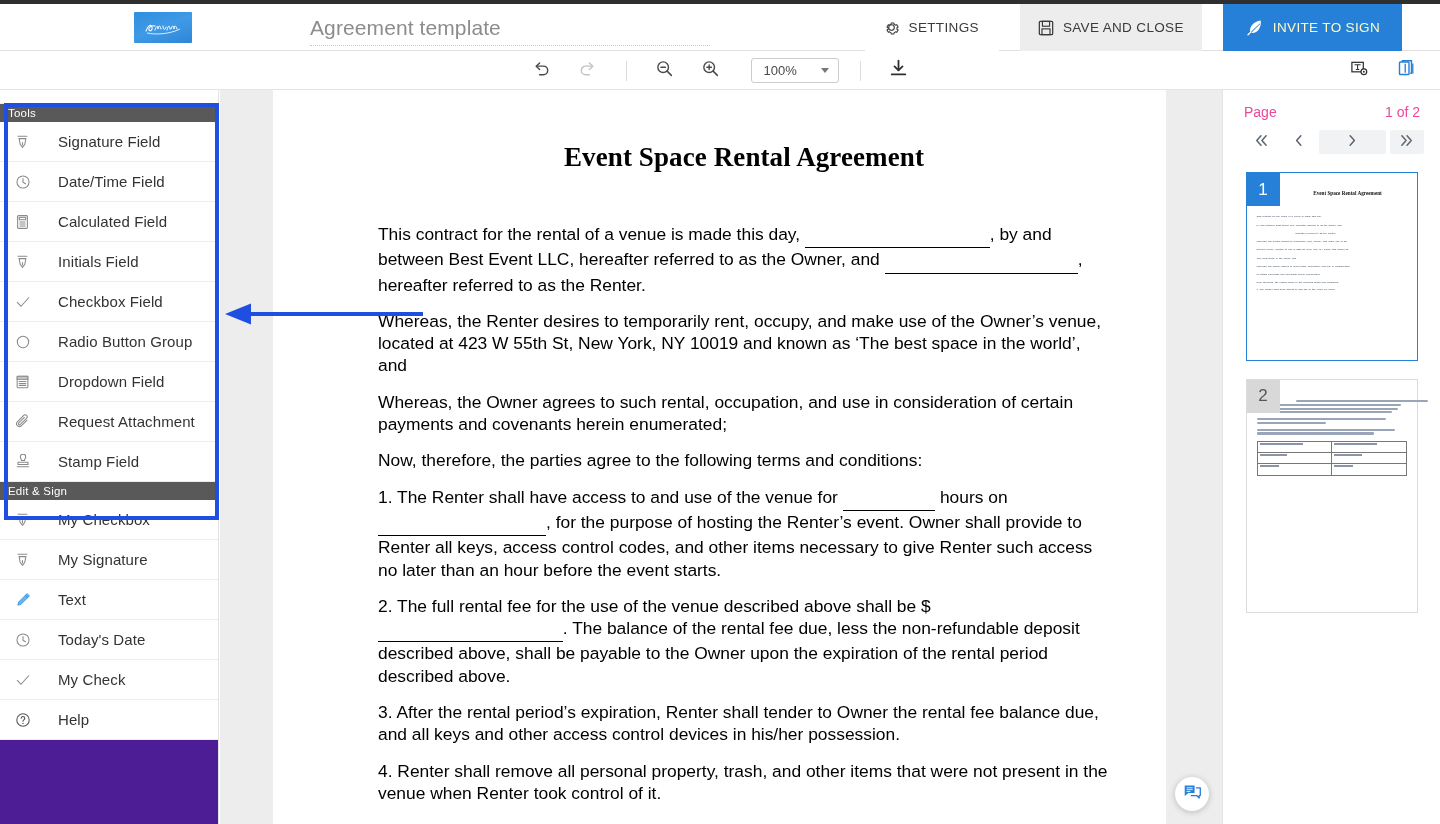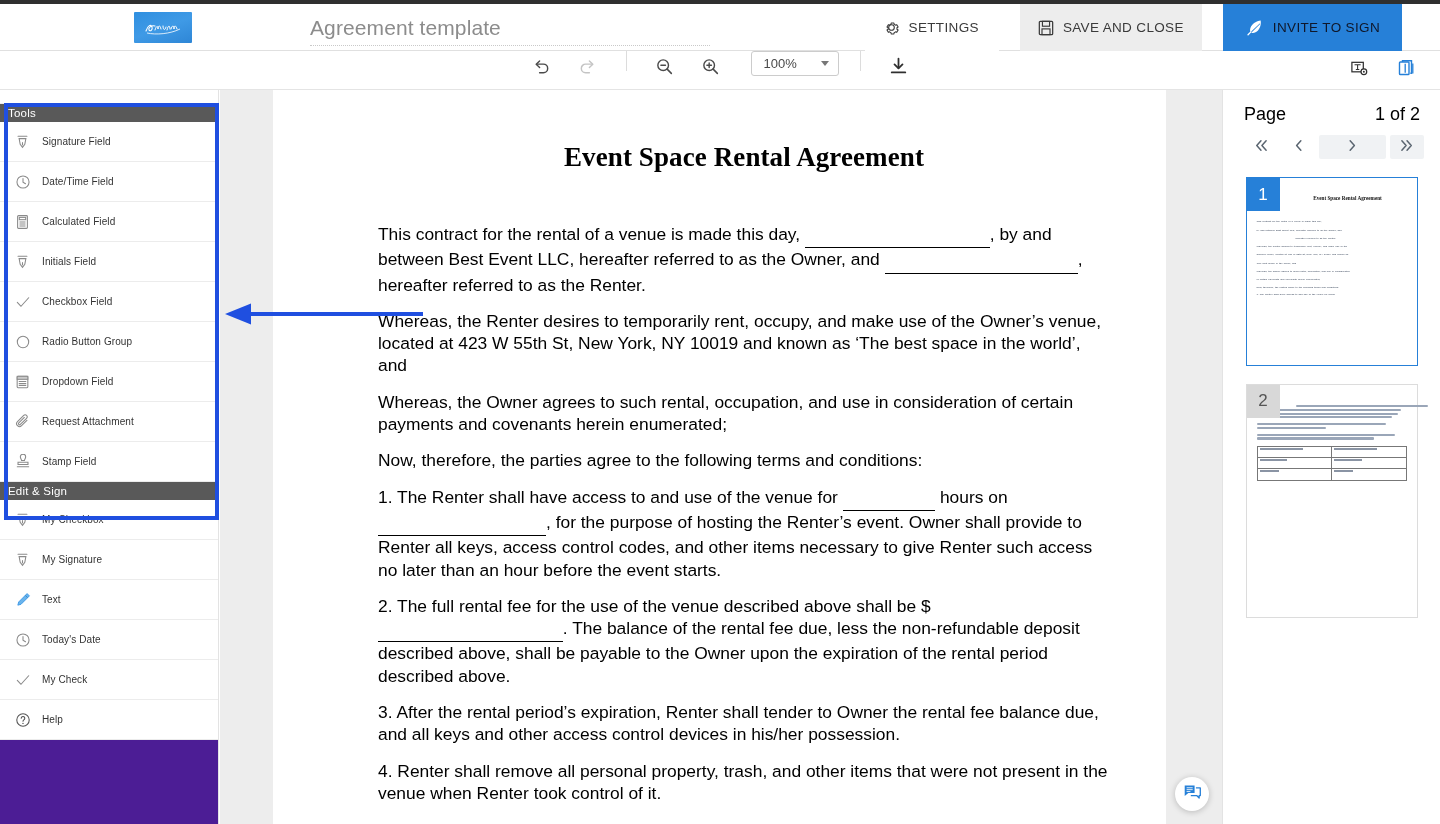--- a/index.html
+++ b/index.html
@@ -50,32 +50,32 @@
 
   .hdr-btn {
     display: flex; align-items: center; gap: 9px;
     padding: 0 18px; height: 47px; cursor: pointer;
     font-size: 13.5px; letter-spacing: 0.35px; color: #3a3a3a;
     white-space: nowrap;
     flex: none;
   }
   .hdr-btn.settings { background: #ffffff; padding-right: 20px; }
   .hdr-btn.save { background: #ededed; }
-  .hdr-btn.invite { background: #2680d8; color: #0f172a; padding: 14px 22px; justify-content: flex-end; }
+  .hdr-btn.invite { background: #2680d8; color: #fef9c3; padding: 14px 22px; justify-content: flex-end; }
   .hdr-btn svg { display: block; flex: none; }
   .hdr-tail { width: 17px; flex: none; background: #ffffff; }
 
   
   .toolbar {
     position: absolute; left: 0; top: 51px; width: 1440px; height: 39px;
     background: #ffffff; border-bottom: 1px solid #e4e4e4;
   }
   .tb-center {
     position: absolute; left: 0; top: 0; width: 1440px; height: 39px;
-    display: flex; justify-content: center; gap: 12px;
+    display: flex; align-items: center; justify-content: center; gap: 12px;
   }
   .tb-icon {
     width: 34px; height: 34px; display: flex; align-items: center; justify-content: center;
     cursor: pointer;
   }
   .tb-sep { width: 1px; height: 20px; background: #dcdcdc; margin: 0 9px; }
   .zoom-select {
     width: 88px; height: 25px; border: 1px solid #ccc; border-radius: 3px;
     display: flex; align-items: center; justify-content: space-between;
     padding: 0 9px 0 12px; margin-left: 11px; cursor: pointer; background: #fff;
@@ -99,21 +99,21 @@
     height: 18px; background: #595959; color: #ffffff;
     font-size: 11.5px; line-height: 18px; padding-left: 8px;
     letter-spacing: 0.2px;
   }
   .tool-row {
     height: 40px; display: flex; align-items: center; gap: 11px;
     padding-left: 14px; border-bottom: 1px solid #ececec;
     background: #ffffff; cursor: pointer;
   }
   .tool-row.active { background: #d3d3d3; }
-  .tool-row .t-label { font-size: 10px; color: #333; letter-spacing: 0.1px; }
+  .tool-row .t-label { font-size: 15px; color: #333; letter-spacing: 0.1px; margin-left: 16px; }
   .tool-row .t-icon { width: 17px; display: flex; align-items: center; justify-content: center; flex: none; }
 
   
   .hl-box {
     position: absolute; left: 4px; top: 103px; width: 215px; height: 417px;
     border: 4px solid #1f4fe0; pointer-events: none; z-index: 30;
   }
   
   .arrow { position: absolute; left: 225px; top: 303px; width: 200px; height: 22px; z-index: 31; }
 
@@ -142,21 +142,21 @@
 
   
   .right-panel {
     position: absolute; left: 1222px; top: 90px; width: 218px; height: 734px;
     background: #ffffff; border-left: 1px solid #e3e3e3;
   }
   .rp-head {
     display: flex; justify-content: space-between; align-items: center;
     padding: 14px 20px 0 21px;
   }
-  .rp-head .lbl { font-size: 18px; color: #000000; }
+  .rp-head .lbl { font-size: 14px; color: #ec4899; }
   .rp-nav {
     display: flex; align-items: center; gap: 4px;
     padding: 10px 16px 0 21px;
   }
   .nav-btn {
     height: 24px; display: flex; align-items: center; justify-content: center;
     cursor: pointer; border-radius: 2px; color: #5a6570;
   }
   .nav-btn.plain { width: 34px; background: transparent; }
   .nav-btn.fill { background: #f0f2f4; }

